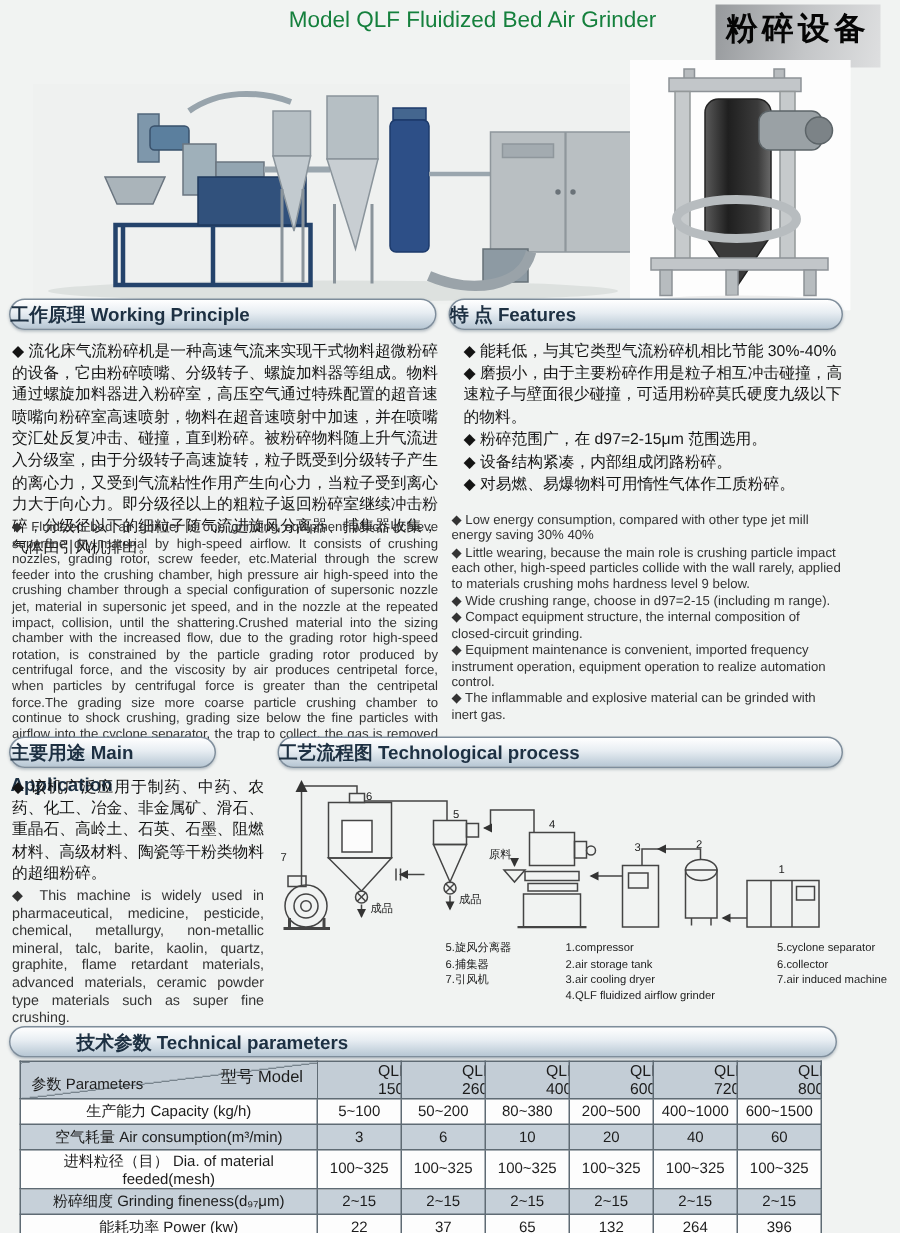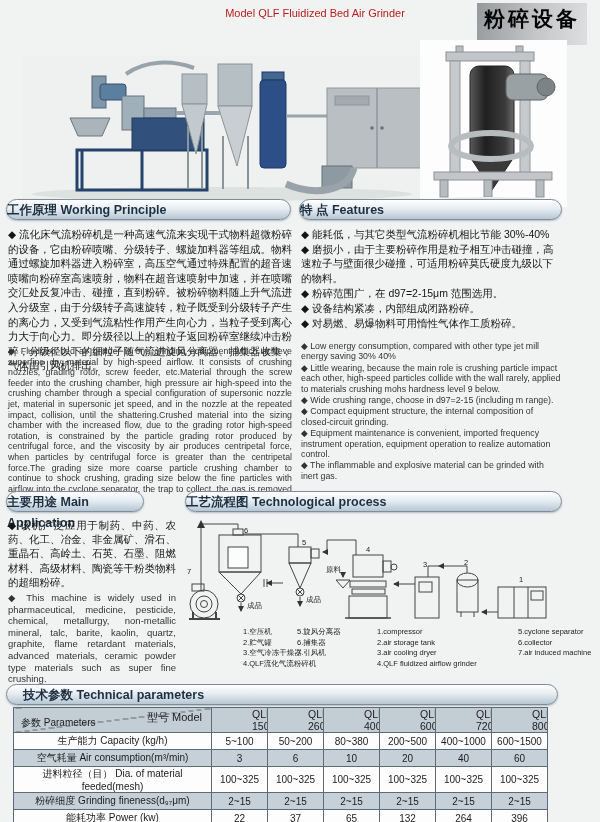--- a/index.html
+++ b/index.html
@@ -2,39 +2,39 @@
 <html><head>
 <meta charset="utf-8">
 <style>
   html,body{margin:0;padding:0;}
   body{font-family:"Liberation Sans","DejaVu Sans",sans-serif;background:#e8eae9;}
   .page{position:relative;width:600px;height:822px;margin:0 auto;background:#f1f3f2;overflow:hidden;}
 
   
   .title-wrap{position:absolute;left:150px;top:4px;width:330px;text-align:center;}
   .title-cn{font-size:19px;font-weight:bold;color:#0c0c0c;letter-spacing:1px;margin:0;line-height:22px;}
-  .title-en{font-size:11px;color:#b91c1c;margin:1px 0 0 0;line-height:17px;}
+  .title-en{font-size:15px;color:#15803d;margin:1px 0 0 0;line-height:17px;}
   .badge{position:absolute;left:477px;top:3px;width:110px;height:42px;line-height:33px;text-align:center;
          background:linear-gradient(100deg,#96999c 0%,#c4c6c8 55%,#dedfe0 100%);
          font-family:"Liberation Serif","DejaVu Serif",serif;font-weight:bold;font-size:21px;color:#050505;letter-spacing:3px;}
 
   
   .photo-left{position:absolute;left:22px;top:56px;width:398px;height:147px;}
   .photo-right{position:absolute;left:420px;top:40px;width:147px;height:167px;background:linear-gradient(180deg,#fdfdfd,#f4f5f4);}
 
   
   .pill{position:absolute;height:21px;border:1px solid #7e8d9b;border-radius:11px;
         background:linear-gradient(180deg,#ffffff 0%,#e7edf2 45%,#b7c7d4 100%);
         box-shadow:0 1px 2px rgba(60,80,100,.35);
         font-weight:bold;font-size:12.5px;color:#1d3042;line-height:21px;box-sizing:border-box;}
 
   
   .cnblock{position:absolute;font-size:10.5px;line-height:14.6px;color:#141414;text-align:justify;}
   .enblock{position:absolute;font-size:8.8px;line-height:10.6px;color:#333;text-align:justify;}
-  .feat .cn{margin:0 0 1px 0;font-size:10.5px;line-height:14.2px;color:#141414;}
+  .feat .cn{margin:0 0 1px 8px;font-size:10.5px;line-height:14.2px;color:#141414;}
   .feat .en{margin:0 0 1px 0;font-size:8.8px;line-height:10.4px;color:#333;}
 
   
   .legend-col{position:absolute;font-size:7.5px;line-height:10.5px;color:#222;white-space:nowrap;}
 
   
   .params-table{position:absolute;left:13px;top:707px;width:535px;border-collapse:collapse;table-layout:fixed;
                 font-size:10px;color:#1c1c1c;}
   .params-table th,.params-table td{border:1px solid #5f6b74;text-align:center;vertical-align:middle;
                 background:#fdfdfd;padding:0;overflow:hidden;}
@@ -246,44 +246,38 @@
         <text x="237" y="47">3</text>
         <text x="278" y="45">2</text>
         <text x="333" y="62">1</text>
         <text x="140" y="52">原料</text>
         <text x="61" y="88">成品</text>
         <text x="120" y="82">成品</text>
       </g>
     </svg>
   </div>
 
-  <div class="legend-col" style="left:243px;top:627px;">
-      <div>1.空压机</div>
-      <div>2.贮气罐</div>
-      <div>3.空气冷冻干燥器</div>
-      <div>4.QLF流化气流粉碎机</div>
-    </div>
   <div class="legend-col" style="left:297px;top:627px;">
       <div>5.旋风分离器</div>
       <div>6.捕集器</div>
       <div>7.引风机</div>
     </div>
   <div class="legend-col" style="left:377px;top:627px;">
       <div>1.compressor</div>
       <div>2.air storage tank</div>
       <div>3.air cooling dryer</div>
       <div>4.QLF fluidized airflow grinder</div>
     </div>
   <div class="legend-col" style="left:518px;top:627px;">
       <div>5.cyclone separator</div>
       <div>6.collector</div>
       <div>7.air induced machine</div>
     </div>
 
-  <div class="pill" style="left:6px;top:684px;width:552px;padding-left:16px;">技术参数 Technical parameters</div>
+  <div class="pill" style="left:6px;top:684px;width:552px;padding-left:44px;">技术参数 Technical parameters</div>
 
   <table class="params-table">
     <colgroup>
         <col class="label-col">
         <col>
         <col>
         <col>
         <col>
         <col>
         <col>

